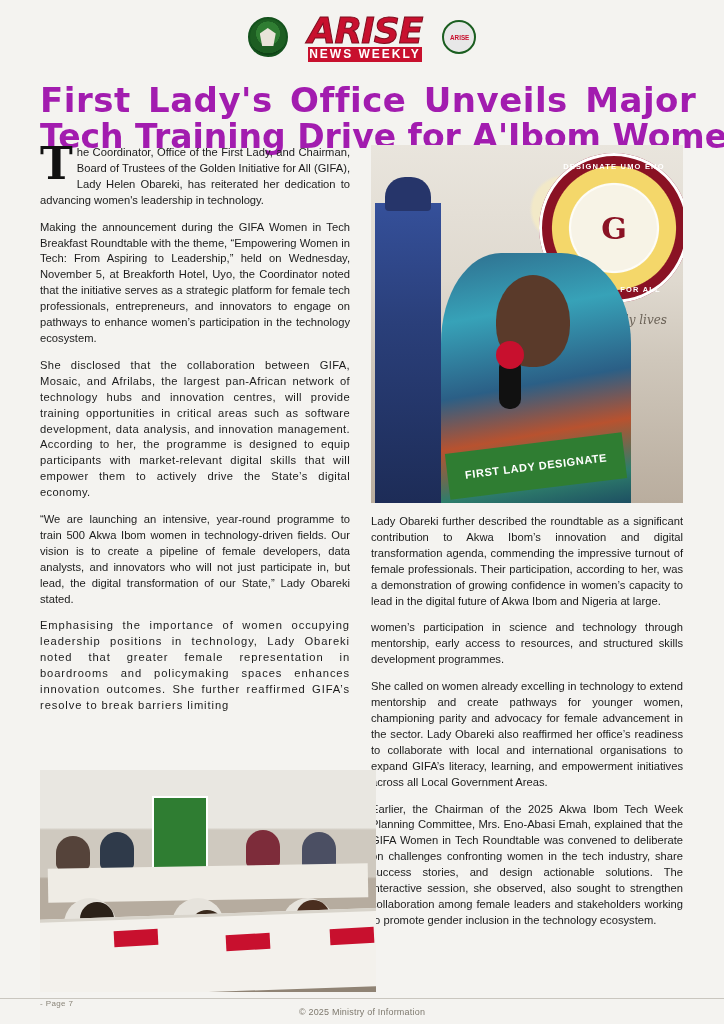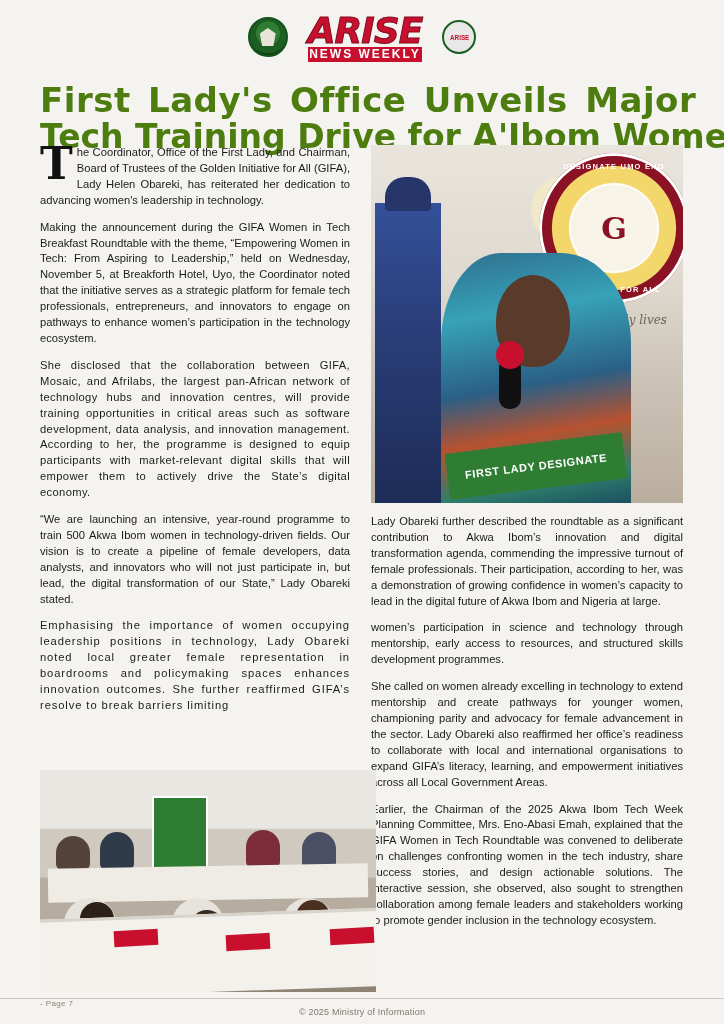--- a/index.html
+++ b/index.html
@@ -77,21 +77,21 @@
     flex: 0 0 auto;
     overflow: hidden;
   }
   .logo-badge span { transform: scale(.9); }
   
   .headline {
     position: absolute;
     top: 62px;
     left: 40px;
     width: 648px;
-    color: #4d7c0f;
+    color: #a21caf;
     font-family: "DejaVu Sans", sans-serif;
     font-weight: bold;
     line-height: 1.02;
   }
   .headline .l1 {
     display: block;
     font-size: 34px;
     letter-spacing: 0.5px;
     word-spacing: 5px;
     white-space: nowrap;
@@ -323,21 +323,21 @@
   </h1>
 
   <div class="col col-left">
     <p class="drop-wrap">
       <span class="dropcap">T</span>
       <span>he Coordinator, Office of the First Lady, and Chairman, Board of Trustees of the Golden Initiative for All (GIFA), Lady Helen Obareki, has reiterated her dedication to advancing women's leadership in technology.</span>
     </p>
     <p>Making the announcement during the GIFA Women in Tech Breakfast Roundtable with the theme, “Empowering Women in Tech: From Aspiring to Leadership,” held on Wednesday, November 5, at Breakforth Hotel, Uyo, the Coordinator noted that the initiative serves as a strategic platform for female tech professionals, entrepreneurs, and innovators to engage on pathways to enhance women’s participation in the technology ecosystem.</p>
     <p class="wide-1">She disclosed that the collaboration between GIFA, Mosaic, and Afrilabs, the largest pan-African network of technology hubs and innovation centres, will provide training opportunities in critical areas such as software development, data analysis, and innovation management. According to her, the programme is designed to equip participants with market-relevant digital skills that will empower them to actively drive the State’s digital economy.</p>
     <p>“We are launching an intensive, year-round programme to train 500 Akwa Ibom women in technology-driven fields. Our vision is to create a pipeline of female developers, data analysts, and innovators who will not just participate in, but lead, the digital transformation of our State,” Lady Obareki stated.</p>
-    <p class="wide-2">Emphasising the importance of women occupying leadership positions in technology, Lady Obareki noted local greater female representation in boardrooms and policymaking spaces enhances innovation outcomes. She further reaffirmed GIFA’s resolve to break barriers limiting</p>
+    <p class="wide-2">Emphasising the importance of women occupying leadership positions in technology, Lady Obareki noted that greater female representation in boardrooms and policymaking spaces enhances innovation outcomes. She further reaffirmed GIFA’s resolve to break barriers limiting</p>
   </div>
 
   <div class="photo-main">
     <div class="bg"></div>
     <div class="guard"></div>
     <div class="banner">
       <div class="top-txt">DESIGNATE UMO ENO</div>
       <div class="inner">G</div>
       <div class="bot-txt">INITIATIVE FOR ALL</div>
     </div>

